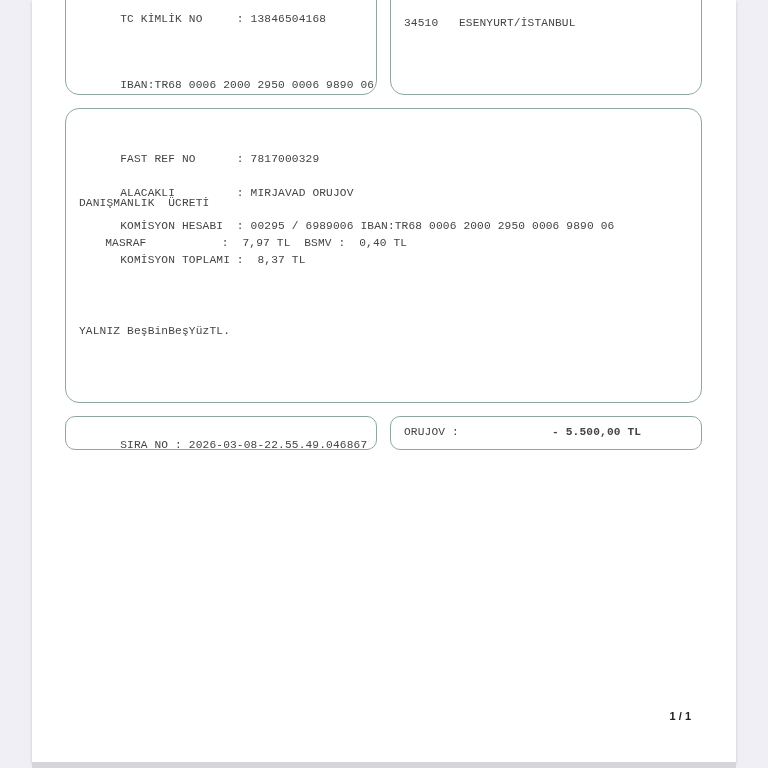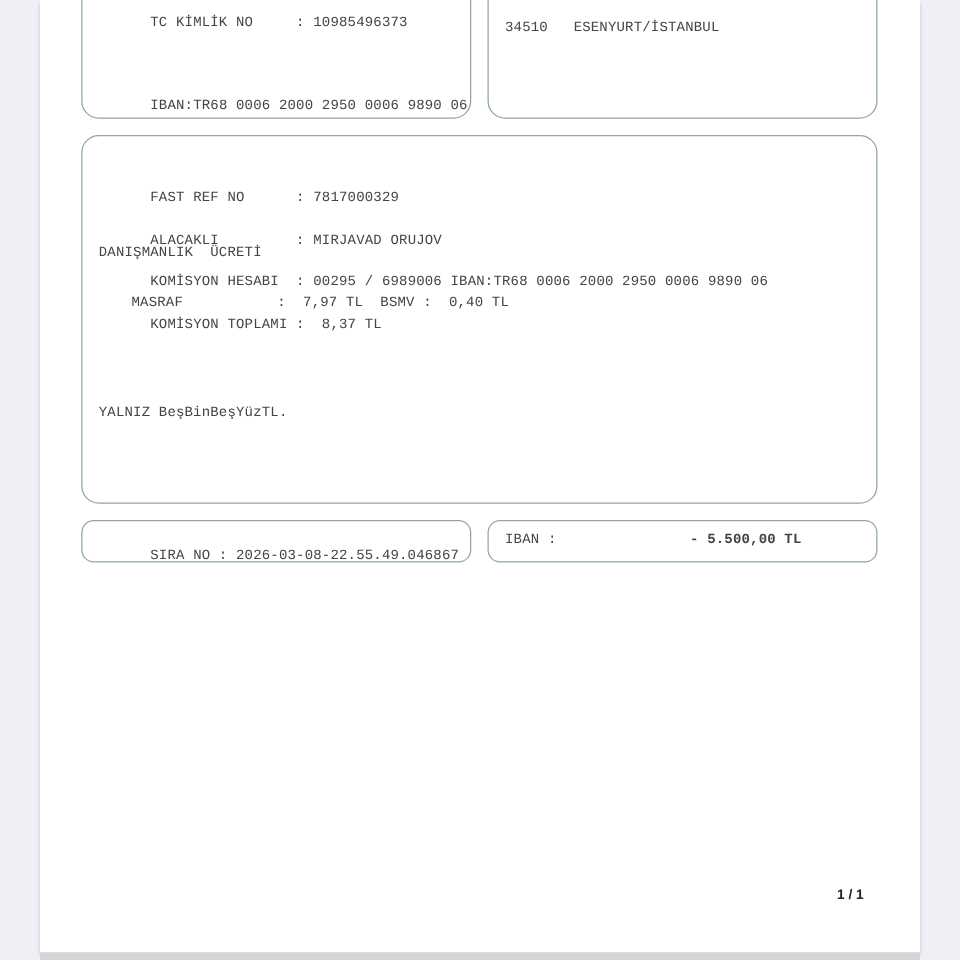--- a/index.html
+++ b/index.html
@@ -40,21 +40,21 @@
   </style>
 </head>
 <body>
 
 <div class="viewer">
   <div class="page">
 
     <div class="box" style="left:33px; top:-20px; width:312px; height:115px;">
     </div>
     <div class="line" style="left:47px; top:0px;">
-      <span>TC KİMLİK NO     : </span><span>10985496373</span>
+      <span>TC KİMLİK NO     : </span><span>13846504168</span>
     </div>
     <div class="line" style="left:47px; top:66px;">
       <span>IBAN:</span><span>TR68 0006 2000 2950 0006 9890 06</span>
     </div>
 
     <div class="box" style="left:358px; top:-20px; width:312px; height:115px;">
     </div>
     <div class="line" style="left:372px; top:17px;">34510   ESENYURT/İSTANBUL</div>
 
     <div class="box" style="left:33px; top:108px; width:637px; height:295px;">
@@ -78,19 +78,19 @@
     <div class="line" style="left:47px; top:325px;">YALNIZ BeşBinBeşYüzTL.</div>
 
     <div class="box" style="left:33px; top:416px; width:312px; height:34px; border-radius:10px;">
     </div>
     <div class="line" style="left:47px; top:426px;">
       <span>SIRA NO : </span><span>2026-03-08-22.55.49.046867</span>
     </div>
 
     <div class="box" style="left:358px; top:416px; width:312px; height:34px; border-radius:10px;">
     </div>
-    <div class="line" style="left:372px; top:426px;">IBAN :</div>
+    <div class="line" style="left:372px; top:426px;">ORUJOV :</div>
     <div class="line" style="left:520px; top:426px;font-weight:bold;">- 5.500,00 TL</div>
 
     <div class="page-num">1 / 1</div>
   </div>
   <div class="bottom-bar"></div>
 </div>
 
 </body></html>

